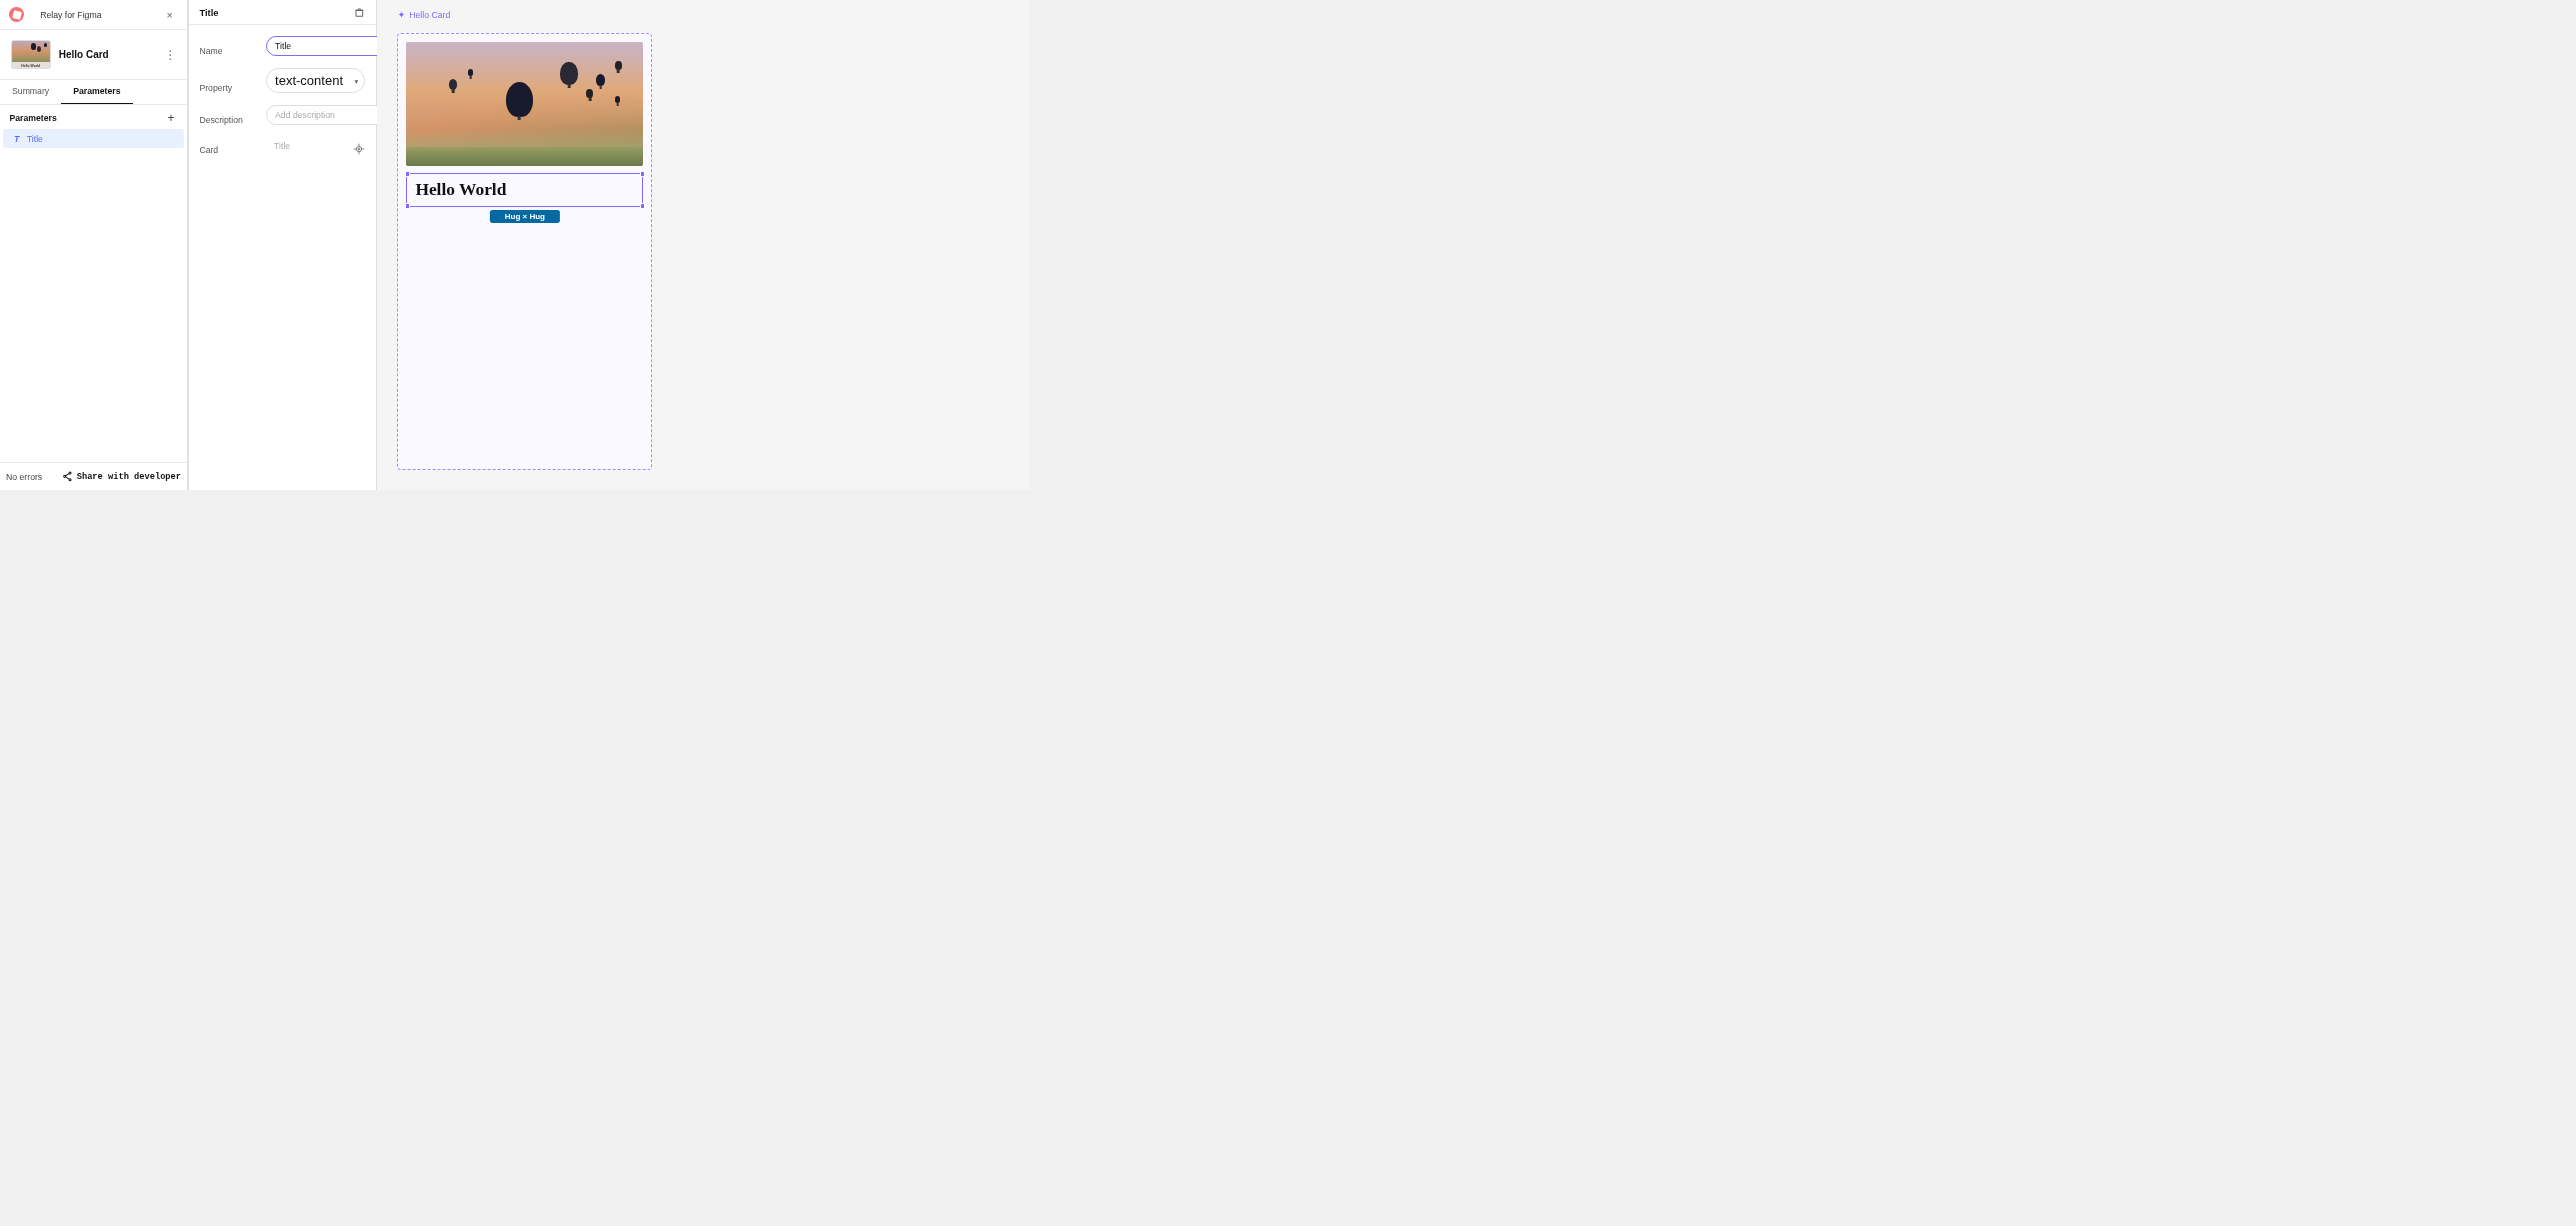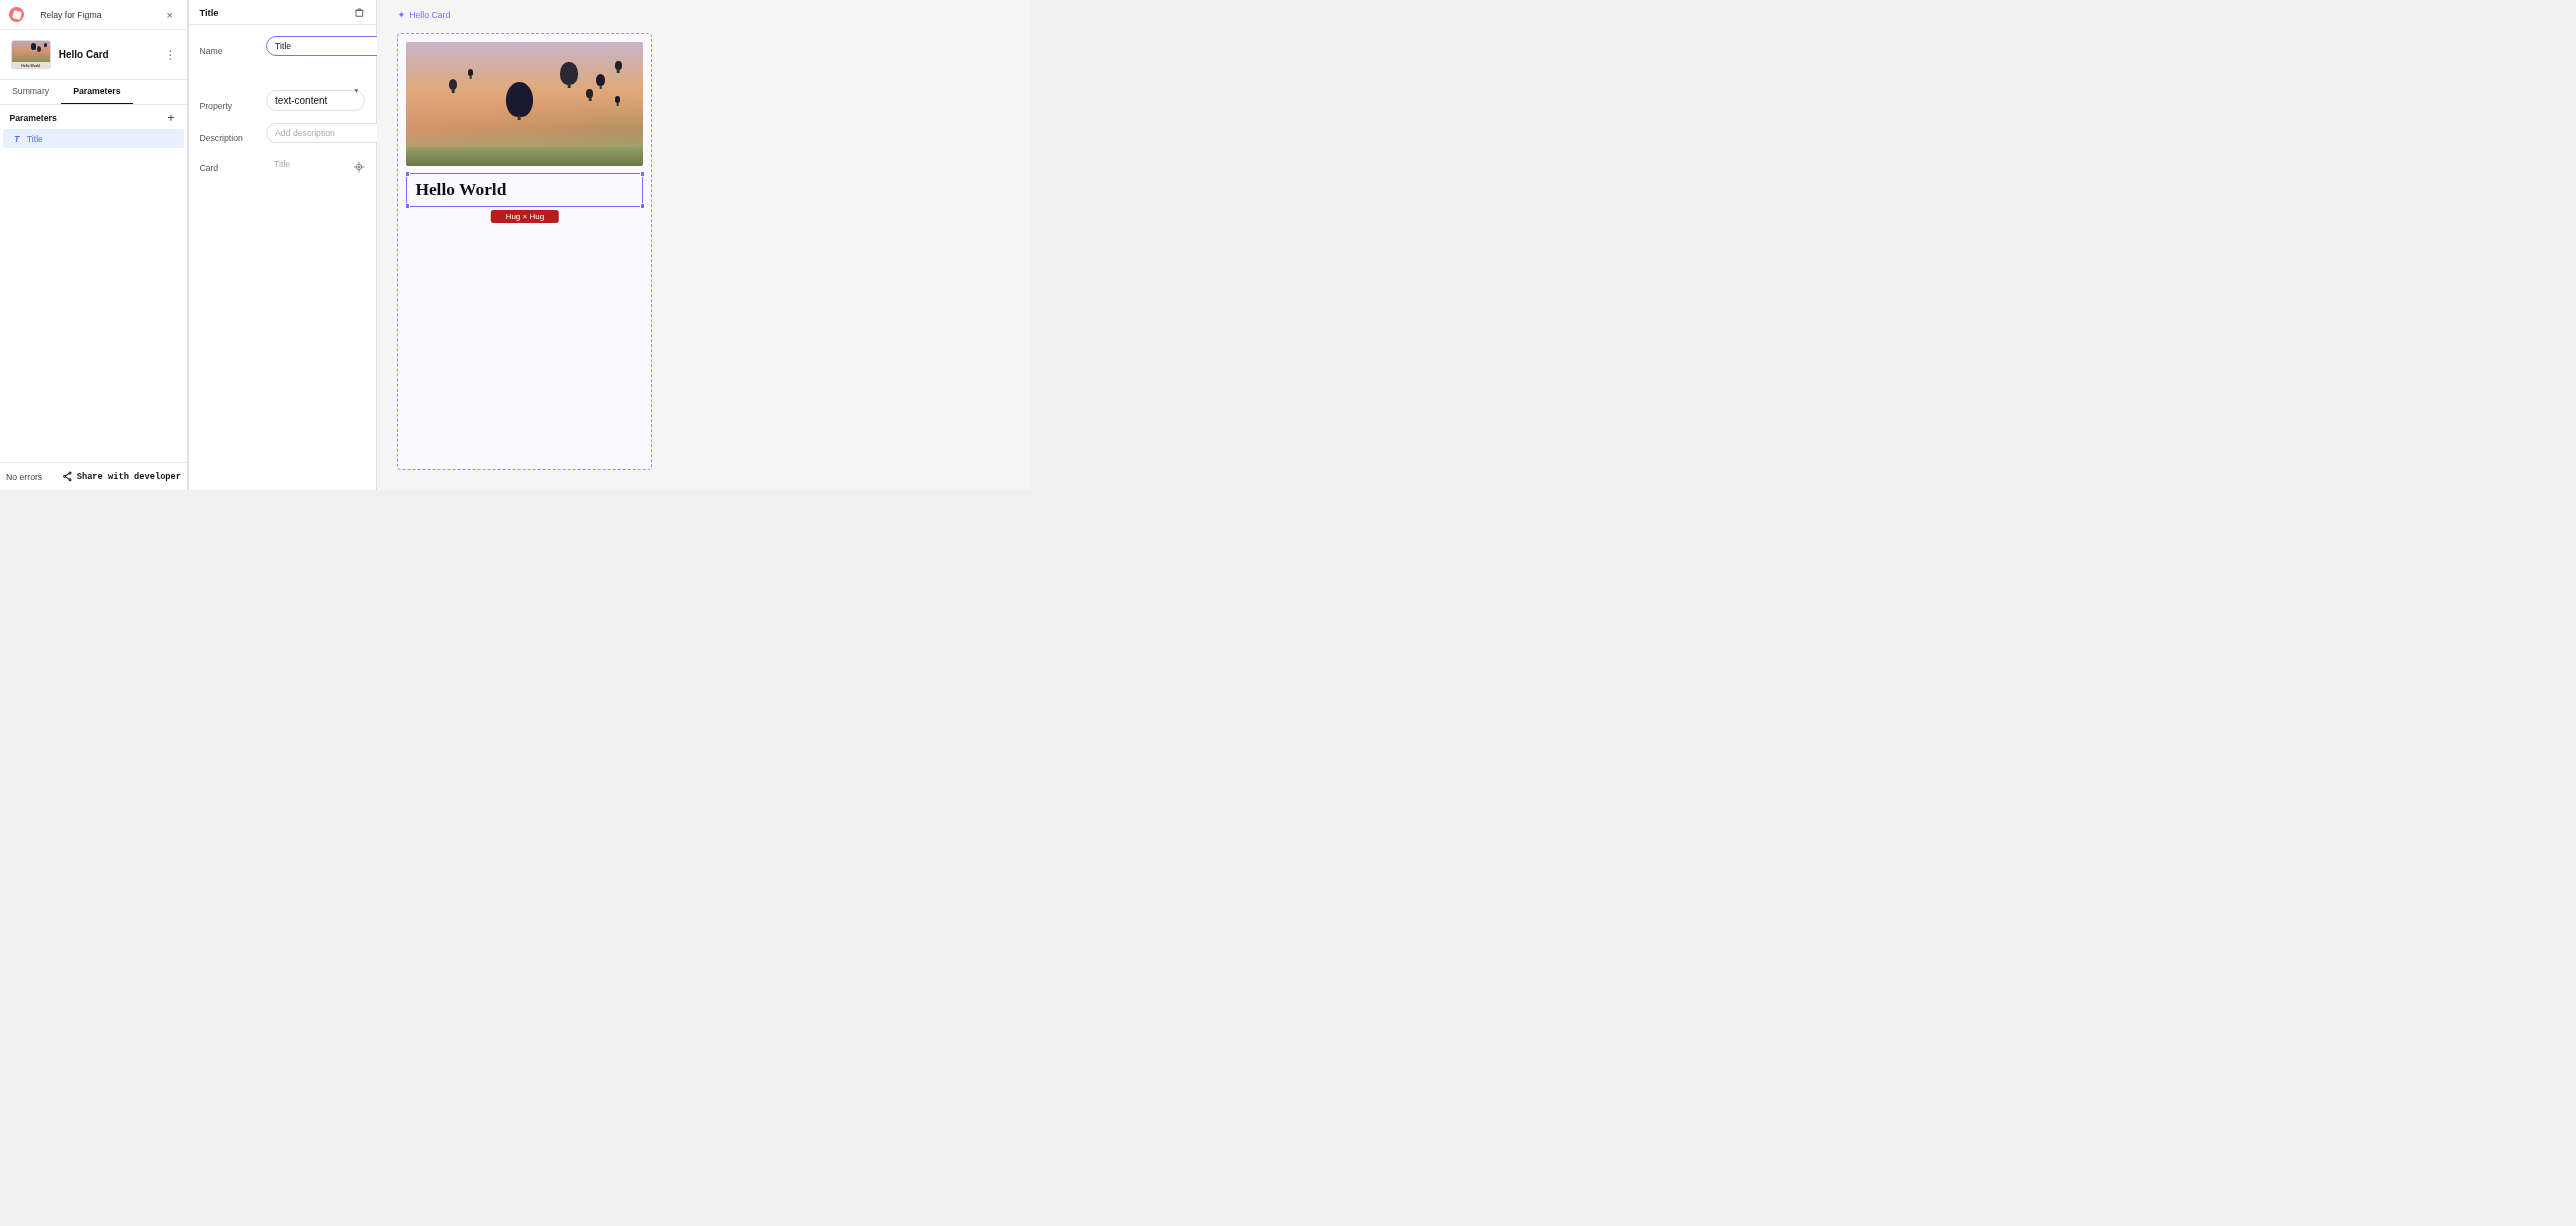--- a/index.html
+++ b/index.html
@@ -314,27 +314,26 @@
     .field-select-wrapper {
       flex: 1;
       position: relative;
     }
 
     .field-select {
       width: 100%;
       border: 1px solid #ddd;
       border-radius: 13.4px;
       padding: 4px 20px 4px 8px;
-      font-size: 10px;
+      font-size: 13px;
       color: #111;
       appearance: none;
       background: #fff;
       outline: none;
       cursor: pointer;
-      margin-top: 22px;
     }
 
     .select-chevron {
       position: absolute;
       right: 6.7px;
       top: 50%;
       transform: translateY(-50%);
       font-size: 7.4px;
       color: #666;
       pointer-events: none;
@@ -455,27 +454,27 @@
     .handle.tl { top: -2.7px; left: -2.7px; }
     .handle.tr { top: -2.7px; right: -2.7px; }
     .handle.bl { bottom: -2.7px; left: -2.7px; }
     .handle.br { bottom: -2.7px; right: -2.7px; }
 
     .hug-badge {
       position: absolute;
       bottom: -17.4px;
       left: 50%;
       transform: translateX(-50%);
-      background: #b91c1c;
+      background: #0369a1;
       color: #fff;
       font-size: 8px;
       padding: 2px 15px;
       border-radius: 2.7px;
       white-space: nowrap;
-      font-weight: 400;
+      font-weight: 700;
     }
 
     .divider-vertical {
       width: 0.7px;
       background: #e0e0e0;
     }
   </style>
 </head>
 <body>
 

